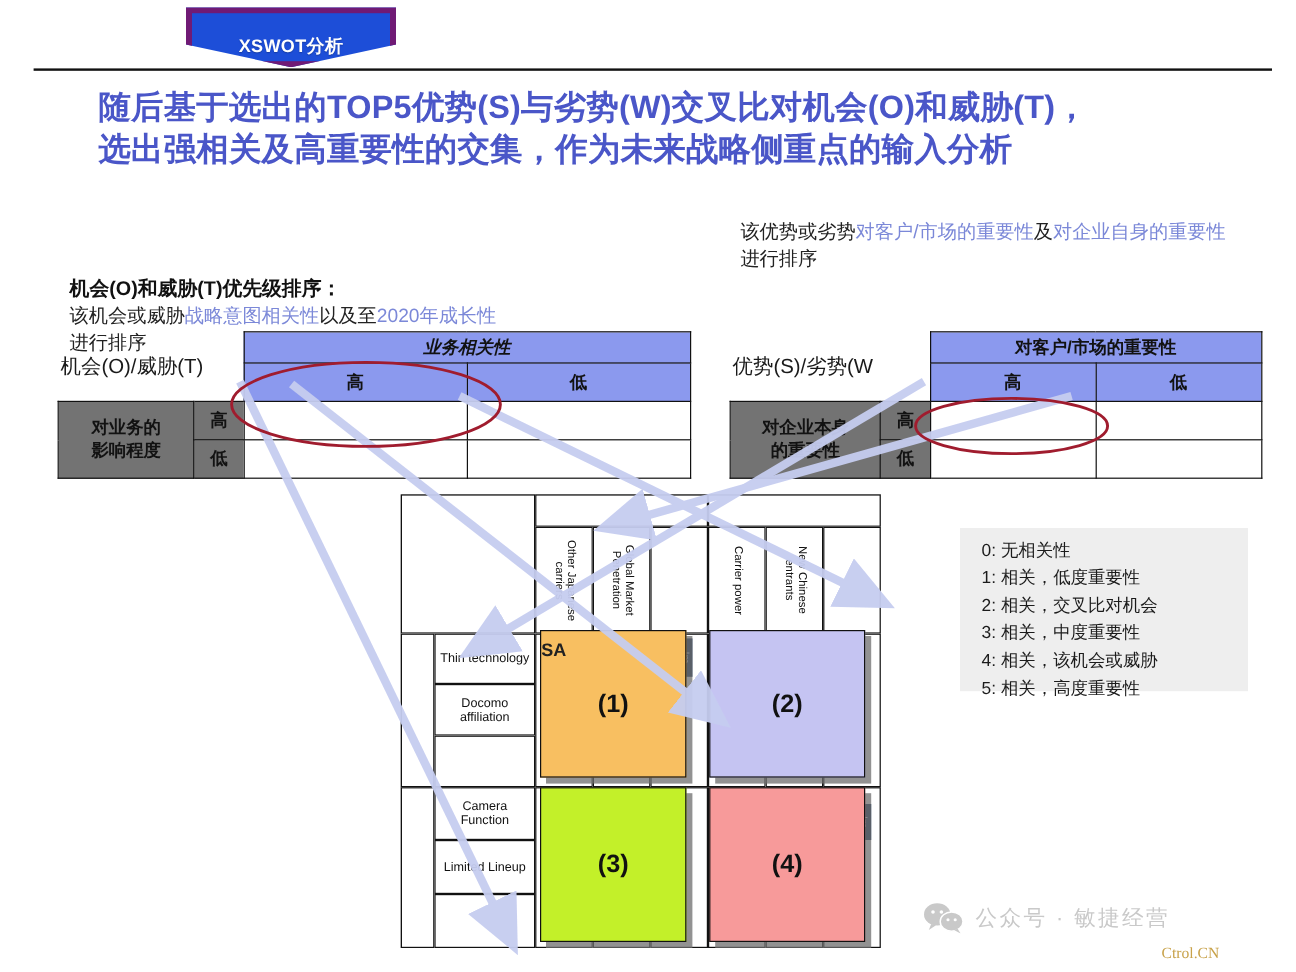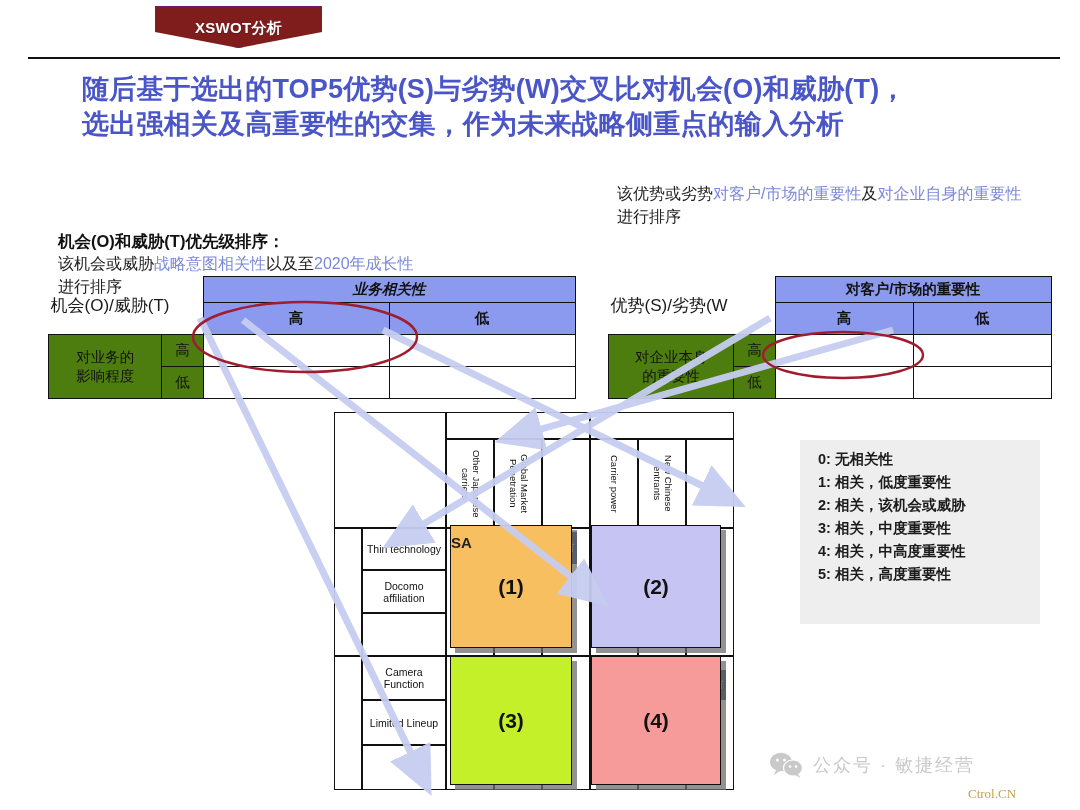--- a/index.html
+++ b/index.html
@@ -7,24 +7,24 @@
     width:1080px;height:810px;position:relative;overflow:hidden;
     background:#ffffff;
     font-family:"Liberation Sans","DejaVu Sans",sans-serif;
     color:#1a1a1a;
   }
   .abs{position:absolute;}
 
   
   #banner{
     left:155px;top:6px;width:165px;height:40px;
-    background:#7f1d1d;
-    border:1px solid #701a75;
+    background:#1d4ed8;
+    border:5px solid #701a75;
     clip-path:polygon(0 0,100% 0,100% 62%,50% 100%,0 62%);
-    display:flex;align-items:center;justify-content:center;
+    display:flex;align-items:flex-end;justify-content:center;
   }
   #banner .btext{
     color:#ffffff;font-weight:bold;font-size:15px;line-height:25px;
     letter-spacing:.3px;text-shadow:0 1px 1px rgba(0,0,0,.25);
   }
   #rule{left:28px;top:57px;width:1032px;height:0;border-top:2px solid #111;}
 
   
   #title{
     left:34px;top:72px;width:1020px;
@@ -41,31 +41,31 @@
   #sec-right{left:617px;top:182px;width:440px;}
 
   
   .pm{position:absolute;}
   .pm table{border-collapse:collapse;}
   .pm td{
     border:1.5px solid #111;font-size:14.5px;text-align:center;
     color:#121212;background:#fff;padding:0;
   }
   .pm td.hdr{background:#8b99ee;font-weight:bold;}
-  .pm td.axis{background:#4d7c0f;font-weight:normal;margin-top:37px;}
+  .pm td.axis{background:#737373;font-weight:bold;margin-top:37px;}
   .pm td.corner{border:none;background:transparent;font-size:17px;
     color:#1a1a1a;text-align:left;padding-left:2px;white-space:nowrap;}
 
   #pm-left{left:48px;top:276px;}
   #pm-right{left:608px;top:276px;}
 
   
   #legend{
-    left:800px;top:440px;width:240px;height:184px;
-    background:#eeeeee;padding:8px 0 12px 18px;box-sizing:border-box;font-weight:bold;
+    left:800px;top:440px;width:240px;height:136px;
+    background:#eeeeee;padding:8px 0 12px 18px;box-sizing:border-box;
   }
   #legend div{font-size:14.5px;line-height:23px;color:#1b1b1b;}
 
   
   #swot{left:334px;top:412px;width:400px;height:378px;}
   #swot .cell{position:absolute;box-sizing:border-box;border:1.2px solid #111;background:#fff;}
   .band{background:#6b7ae8;color:#fff;font-weight:bold;font-size:15px;
         display:flex;align-items:center;justify-content:center;}
   .vlabel{
     display:flex;align-items:center;justify-content:center;
@@ -184,23 +184,23 @@
       <td style="height:31px;"></td>
       <td style="height:31px;"></td>
     </tr>
   </tbody>
     </table>
 </div>
 
 <div class="abs" id="legend">
   <div>0: 无相关性</div>
   <div>1: 相关，低度重要性</div>
-  <div>2: 相关，该机会或威胁</div>
+  <div>2: 相关，交叉比对机会</div>
   <div>3: 相关，中度重要性</div>
-  <div>4: 相关，中高度重要性</div>
+  <div>4: 相关，该机会或威胁</div>
   <div>5: 相关，高度重要性</div>
 </div>
 
 <div class="abs" id="swot">
 
   <div class="cell" style="left:0;top:0;width:400px;height:378px;border:1.8px solid #111;background:transparent;"></div>
 
   <div class="cell" style="left:0;top:0;width:112px;height:116px;"></div>
 
   <div class="cell band" style="left:112px;top:0;width:144px;height:27px;border:1.2px solid #111;">O</div>

